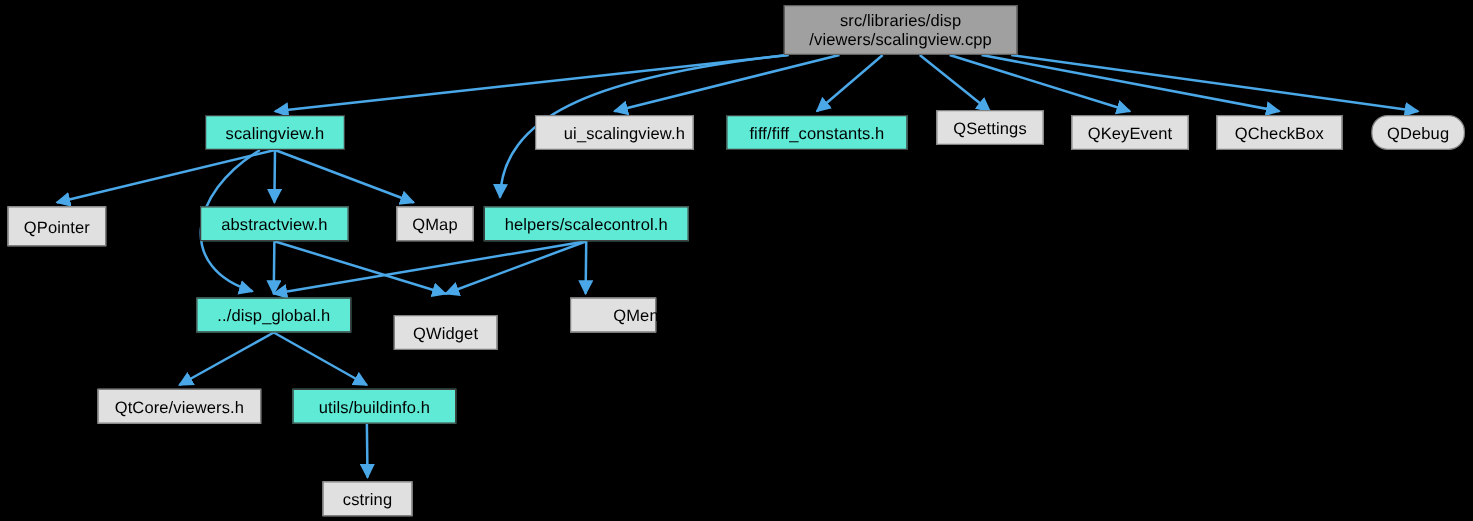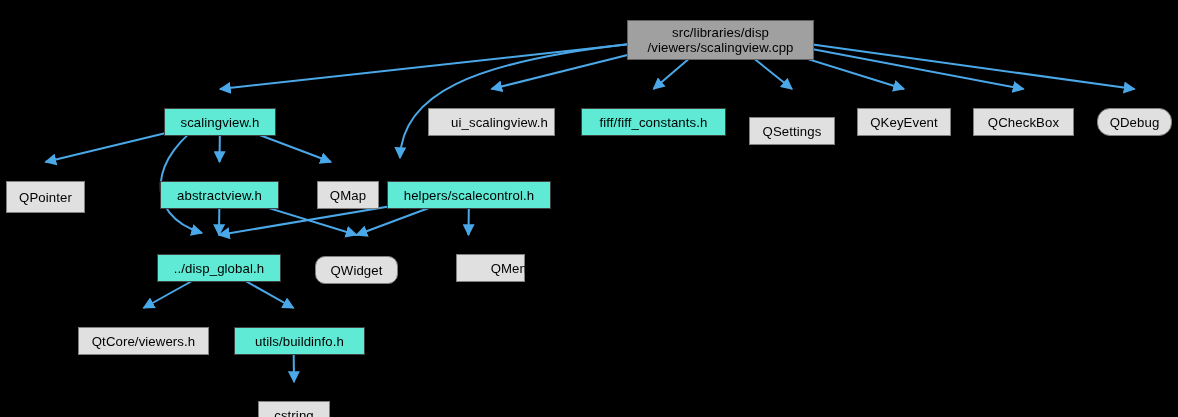--- a/index.html
+++ b/index.html
@@ -31,21 +31,20 @@
     align-items: center;
     justify-content: center;
     text-align: center;
     font-size: 13.2px;
     line-height: 15px;
     color: #000000;
     white-space: pre;
     border: 1px solid #808080;
     background: #e0e0e0;
     letter-spacing: 0.1px;
-    margin-top: 16px;
   }
   .node.white {
     background: #5eead4;
     border: 1px solid #404040;
   }
   .node.root {
     background: #a0a0a0;
     border: 1px solid #606060;
   }
 </style>
@@ -83,29 +82,29 @@
         <path d="M 293.5 339 L 294 382" marker-end="url(#arrow)"></path>
       </g>
   </svg>
 
   <div id="nodes-layer">
       <div class="node root" style="left: 627px; top: 4px; width: 187px; height: 40px;">src/libraries/disp
 /viewers/scalingview.cpp</div>
       <div class="node white" style="left: 164px; top: 92px; width: 112px; height: 28px;">scalingview.h</div>
       <div class="node" style="left: 428px; top: 92px; width: 127px; height: 28px; padding-left: 16px;">ui_scalingview.h</div>
       <div class="node white" style="left: 581px; top: 92px; width: 145px; height: 28px;">fiff/fiff_constants.h</div>
-      <div class="node" style="left: 749px; top: 101px; width: 86px; height: 28px;">QSettings</div>
+      <div class="node" style="left: 749px; top: 88px; width: 86px; height: 28px;">QSettings</div>
       <div class="node" style="left: 857px; top: 92px; width: 94px; height: 28px;">QKeyEvent</div>
       <div class="node" style="left: 973px; top: 92px; width: 101px; height: 28px;">QCheckBox</div>
       <div class="node" style="left: 1097px; top: 92px; width: 75px; height: 28px; border-radius: 13px;">QDebug</div>
       <div class="node" style="left: 6px; top: 165px; width: 79px; height: 32px;">QPointer</div>
       <div class="node white" style="left: 160px; top: 165px; width: 119px; height: 28px;">abstractview.h</div>
       <div class="node" style="left: 317px; top: 165px; width: 62px; height: 28px;">QMap</div>
       <div class="node white" style="left: 387px; top: 165px; width: 164px; height: 28px;">helpers/scalecontrol.h</div>
       <div class="node white" style="left: 157px; top: 238px; width: 124px; height: 28px;">../disp_global.h</div>
-      <div class="node" style="left: 315px; top: 240px; width: 83px; height: 28px; border-radius: 10px;">QWidget</div>
+      <div class="node" style="left: 315px; top: 252px; width: 83px; height: 28px;">QWidget</div>
       <div class="node" style="left: 456px; top: 238px; width: 69px; height: 28px; padding-left: 44px;">QMenu</div>
       <div class="node" style="left: 78px; top: 311px; width: 131px; height: 28px;">QtCore/viewers.h</div>
       <div class="node white" style="left: 234px; top: 311px; width: 131px; height: 28px;">utils/buildinfo.h</div>
       <div class="node" style="left: 258px; top: 385px; width: 72px; height: 28px;">cstring</div>
     </div>
 
 </div>
 
 </body></html>

